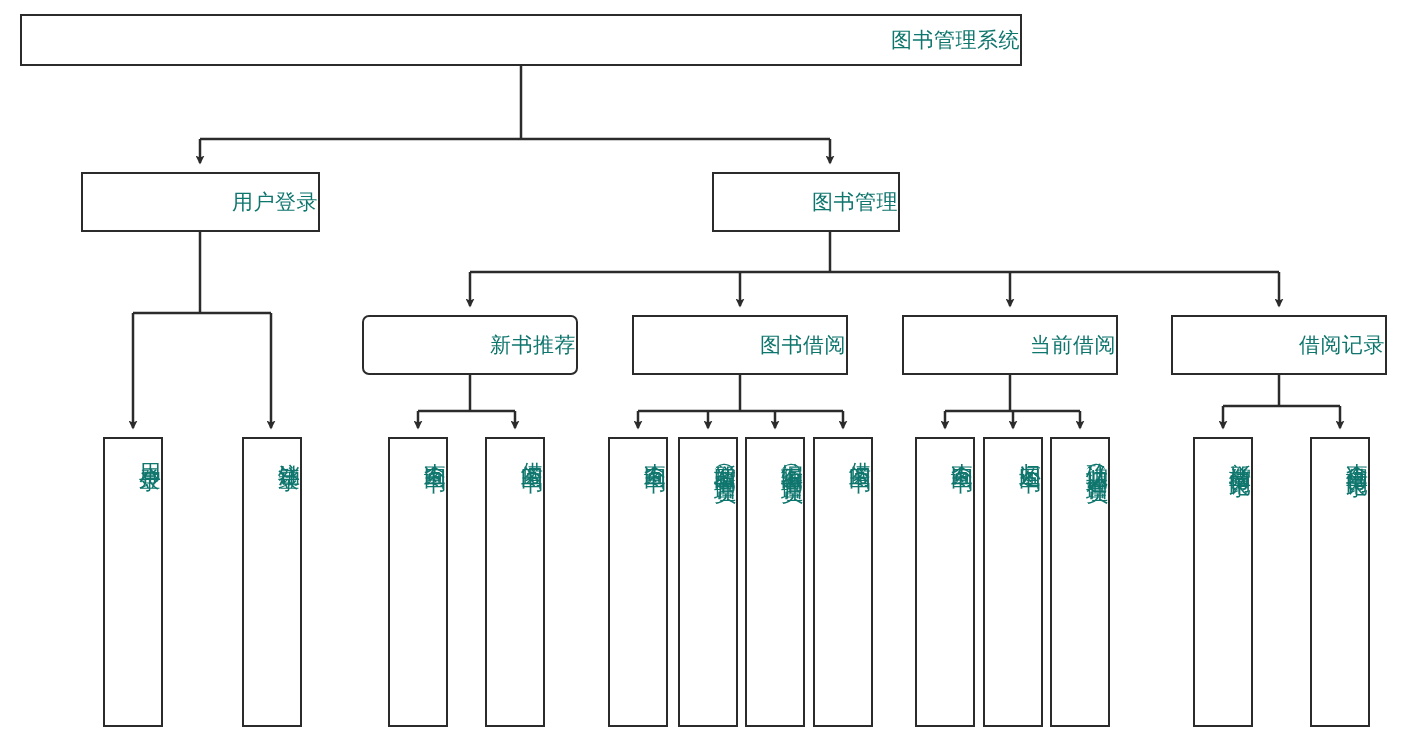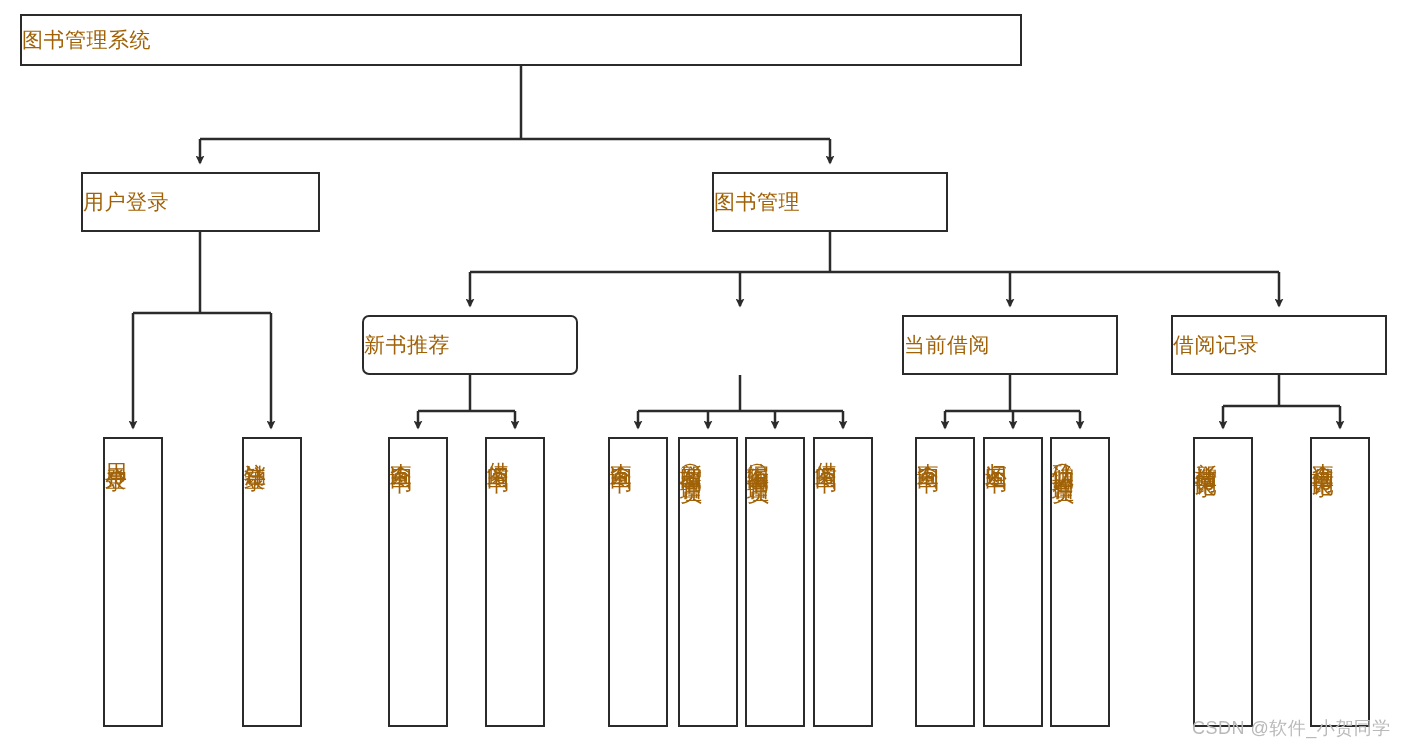--- a/index.html
+++ b/index.html
@@ -22,22 +22,22 @@
     width: 1405px;
     height: 747px;
   }
   .node {
     position: absolute;
     box-sizing: border-box;
     border: 2px solid #2b2b2b;
     background: #ffffff;
     display: flex;
     align-items: center;
-    justify-content: flex-start;
-    color: #a16207;
+    justify-content: flex-end;
+    color: #0f766e;
   }
   .node .label {
     display: block;
     text-align: center;
     line-height: 1.18;
     white-space: pre;
   }
   .node.horiz .label {
     font-size: 21px;
     letter-spacing: 0.5px;
@@ -117,26 +117,29 @@
     </g>
   </svg>
 
   <div class="node horiz" style="left:20px; top:14px; width:1002px; height:52px;">
     <span class="label">图书管理系统</span>
   </div>
 
   <div class="node horiz" style="left:81px; top:172px; width:239px; height:60px;">
     <span class="label">用户登录</span>
   </div>
-  <div class="node horiz" style="left:712px; top:172px; width:236px; height:60px;">
+  <div class="node horiz" style="left:712px; top:172px; width:188px; height:60px;">
     <span class="label">图书管理</span>
   </div>
 
   <div class="node horiz" style="left:362px; top:315px; width:216px; height:60px;border-radius:7px;">
     <span class="label">新书推荐</span>
+  </div>
+  <div class="node horiz" style="left:632px; top:315px; width:216px; height:60px;">
+    <span class="label">图书借阅</span>
   </div>
   <div class="node horiz" style="left:1171px; top:315px; width:216px; height:60px;">
     <span class="label">借阅记录</span>
   </div>
   <div class="node horiz" style="left:902px; top:315px; width:216px; height:60px;">
     <span class="label">当前借阅</span>
   </div>
 
   <div class="node vert" style="left:103px; top:437px; width:60px; height:290px;">
     <span class="label">用户登录</span>
@@ -171,15 +174,14 @@
   <div class="node vert" style="left:1050px; top:437px; width:60px; height:290px;">
     <span class="label">确认归还（管理员）</span>
   </div>
   <div class="node vert" style="left:1193px; top:437px; width:60px; height:290px;">
     <span class="label">新增借阅记录</span>
   </div>
   <div class="node vert" style="left:1310px; top:437px; width:60px; height:290px;">
     <span class="label">查询借阅记录</span>
   </div>
 
-  <div class="watermark" style="left:1192px; top:716px;">CSDN @软件_小贺同学</div>
 
 </div>
 
 </body></html>

